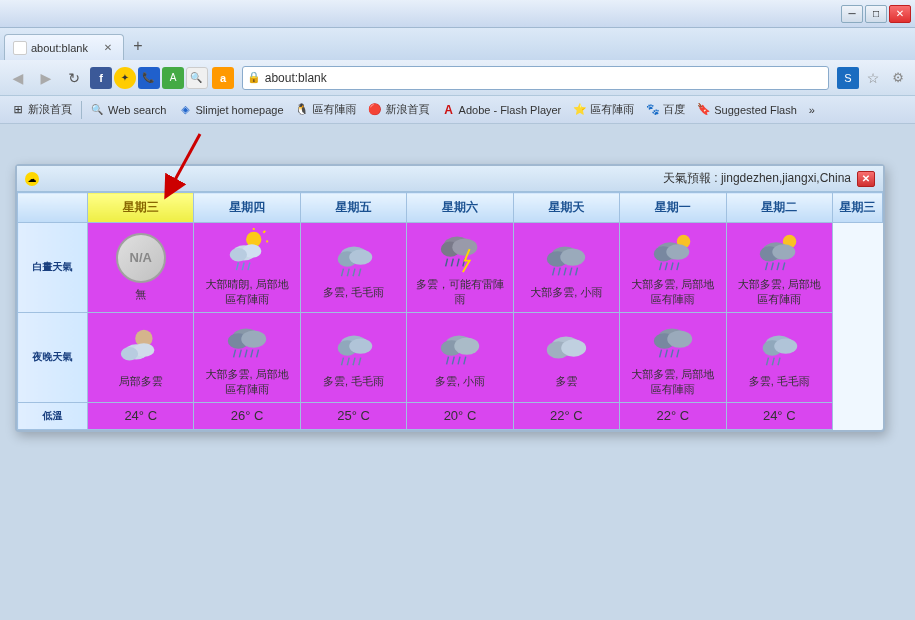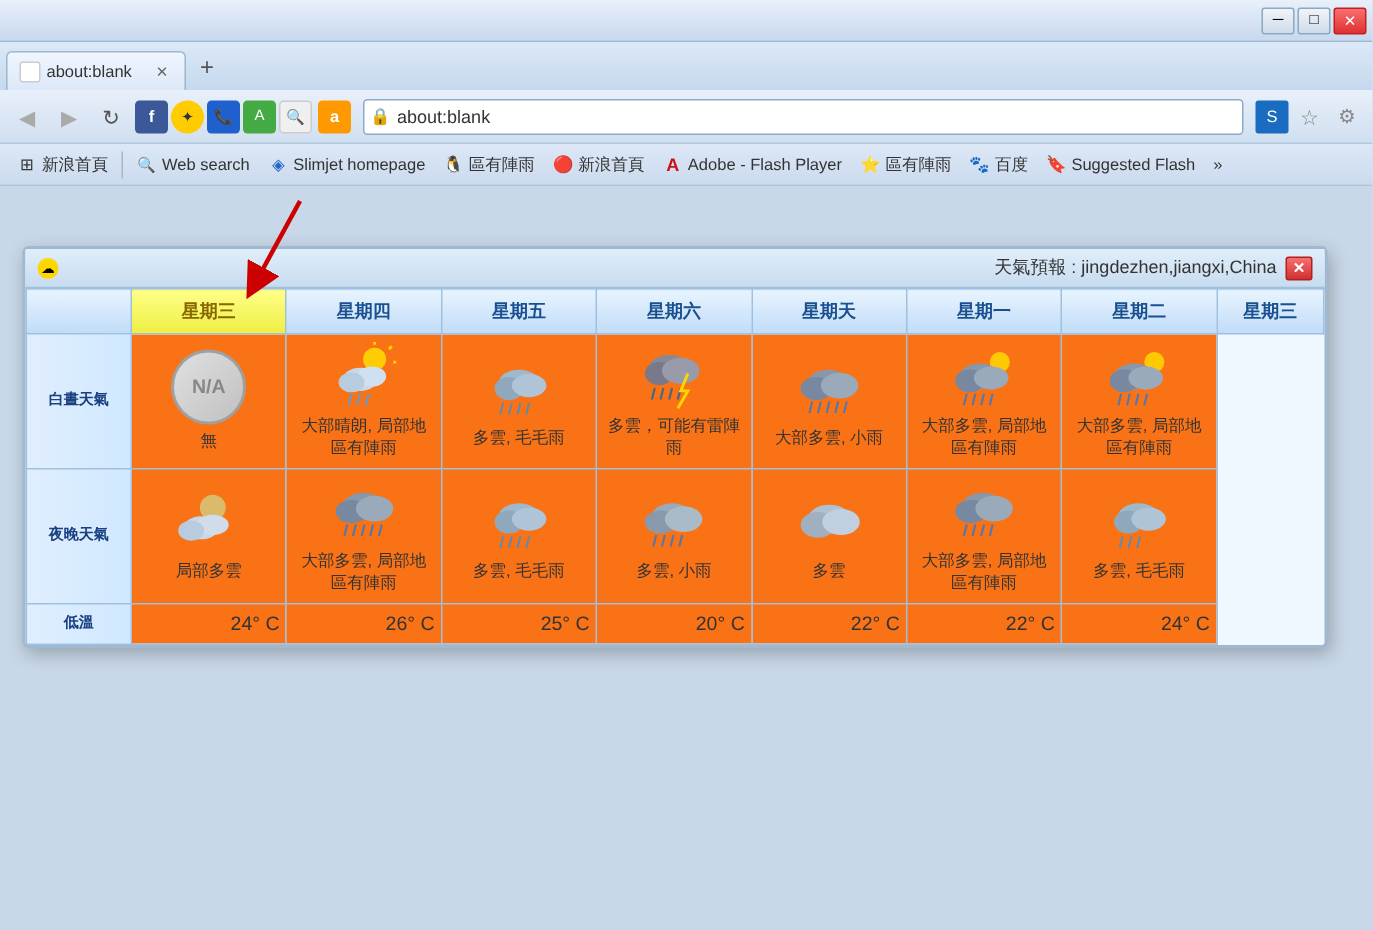--- a/index.html
+++ b/index.html
@@ -301,21 +301,21 @@
     
     .weather-table {
       width: 100%;
       border-collapse: collapse;
       font-size: 12px;
     }
 
     .weather-table th {
       background: linear-gradient(to bottom, #e8f4ff, #c0dcf8);
       border: 1px solid #a0c0e0;
-      padding: 6px 16px;
+      padding: 6px 5px;
       text-align: center;
       font-weight: bold;
       color: #1a5090;
       font-size: 12px;
     }
 
     .weather-table th.today {
       background: linear-gradient(to bottom, #ffff88, #eeee44);
       color: #886600;
     }
@@ -333,21 +333,21 @@
     .weather-table td.row-label {
       background: linear-gradient(to right, #e0eeff, #d0e8ff);
       font-weight: bold;
       color: #1a4080;
       font-size: 10px;
       width: 70px;
       white-space: nowrap;
     }
 
     .weather-table td.data-cell {
-      background: #f97316;
+      background: #d946ef;
       min-width: 100px;
     }
 
     .weather-icon {
       width: 48px;
       height: 48px;
       margin: 0 auto 2px;
       display: flex;
       align-items: center;
       justify-content: center;
@@ -365,21 +365,20 @@
       justify-content: center;
       font-size: 13px;
       font-weight: bold;
       color: #888;
       margin: 0 auto 4px;
     }
 
     .temp-row td.data-cell {
       font-size: 13px;
       font-weight: normal;
-      text-align: right;
     }
   </style>
 </head>
 <body>
 
 <div class="browser-frame">
 
   <div class="title-bar">
     <div class="title-bar-controls">
       <div class="title-btn">─</div>

